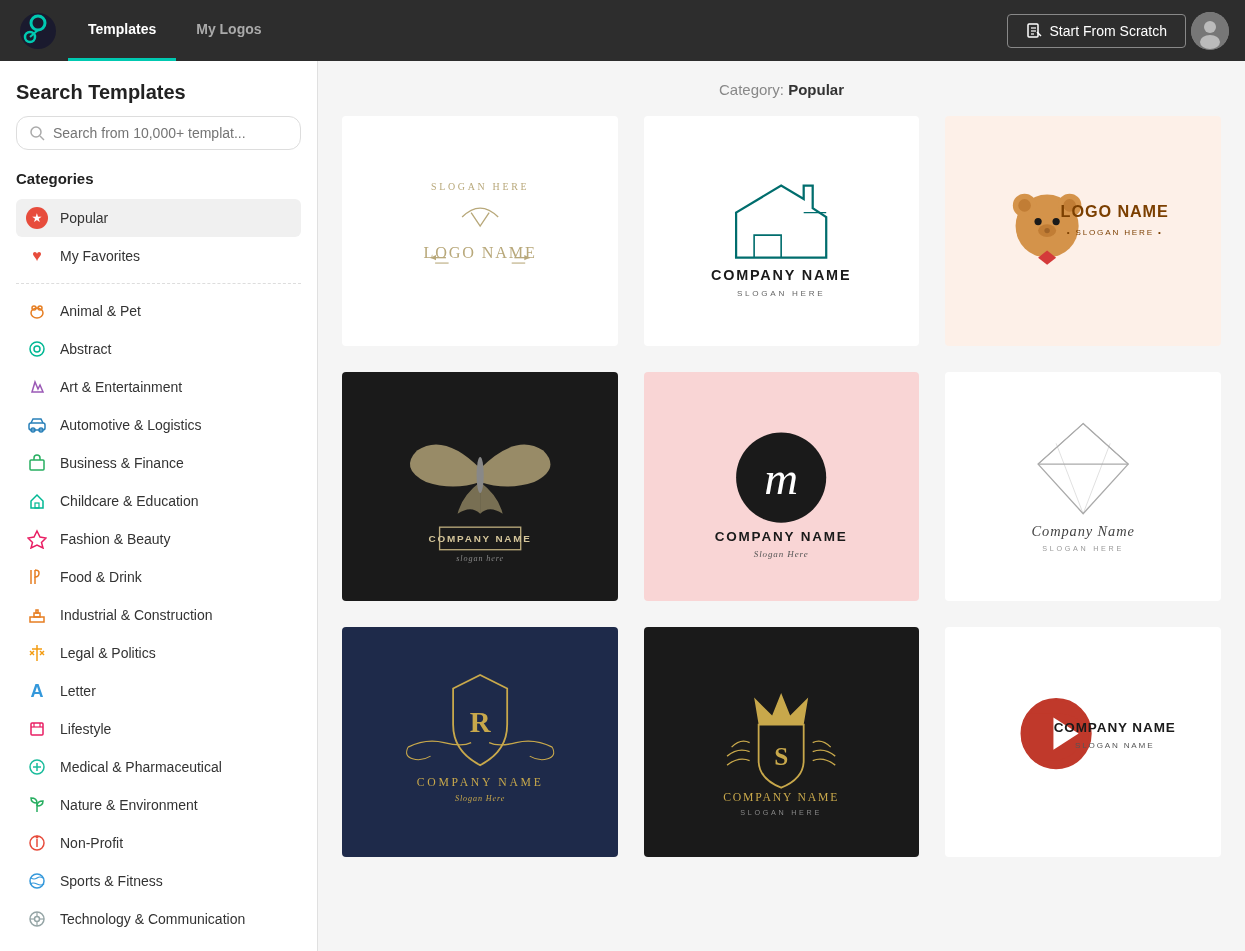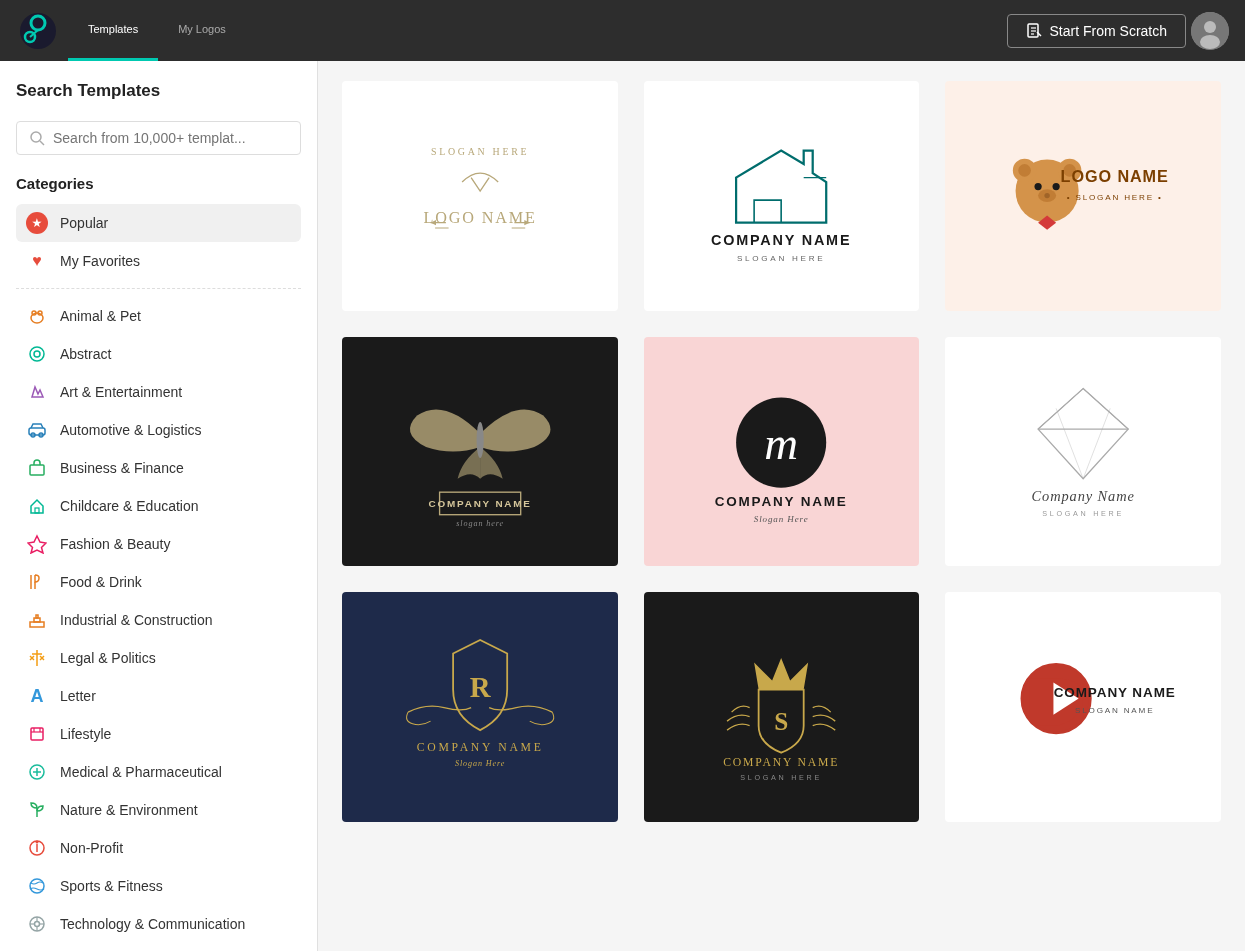--- a/index.html
+++ b/index.html
@@ -26,22 +26,22 @@
     .header-nav {
       display: flex;
       height: 100%;
       align-items: stretch;
     }
     .header-nav-item {
       display: flex;
       align-items: center;
       padding: 0 20px;
       color: #fff;
-      font-size: 11px;
-      font-weight: 400;
+      font-size: 14px;
+      font-weight: 700;
       cursor: pointer;
       border-bottom: 3px solid transparent;
       text-decoration: none;
     }
     .header-nav-item.active {
       border-bottom: 3px solid #00c9b1;
       color: #fff;
     }
     .header-nav-item:not(.active) {
       color: #aaa;
@@ -85,30 +85,30 @@
     
     .sidebar {
       width: 318px;
       background: #fff;
       border-right: 1px solid #e0e0e0;
       padding: 20px 16px;
       overflow-y: auto;
       flex-shrink: 0;
     }
     .sidebar-search-title {
-      font-size: 17px;
+      font-size: 20px;
       font-weight: 600;
       color: #222;
-      margin-bottom: 20px;
+      margin-bottom: 12px;
     }
     .search-box {
       display: flex;
       align-items: center;
       border: 1.5px solid #ddd;
-      border-radius: 4px;
+      border-radius: 12px;
       padding: 8px 12px;
       gap: 8px;
       margin-bottom: 20px;
     }
     .search-box input {
       border: none;
       outline: none;
       font-size: 14px;
       color: #555;
       width: 100%;
@@ -460,20 +460,23 @@
             <line x1="3" y1="10" x2="7.5" y2="10" stroke="#95a5a6" stroke-width="1.2"></line>
             <line x1="12.5" y1="10" x2="17" y2="10" stroke="#95a5a6" stroke-width="1.2"></line>
           </svg>
       </div>
       <span>Technology &amp; Communication</span>
     </div>
 
   </aside>
 
   <main class="main-content">
+    <p class="category-label">
+      <span>Category:</span>&nbsp;<strong>Popular</strong>
+    </p>
 
     <div class="templates-grid">
 
       <div class="template-card t1">
         <svg viewBox="0 0 260 200" xmlns="http://www.w3.org/2000/svg">
           <text x="130" y="55" text-anchor="middle" font-family="Georgia,serif" font-size="11" fill="#b8a87a" letter-spacing="3">SLOGAN HERE</text>
           <path d="M110 85 Q130 65 150 85" stroke="#b8a87a" stroke-width="1.5" fill="none"></path>
           <path d="M120 80 L130 95 L140 80" stroke="#b8a87a" stroke-width="1.5" fill="none"></path>
           <text x="130" y="130" text-anchor="middle" font-family="Georgia,serif" font-size="18" fill="#b8a87a" letter-spacing="2">LOGO NAME</text>
           <line x1="80" y1="136" x2="95" y2="136" stroke="#b8a87a" stroke-width="1.2"></line>

